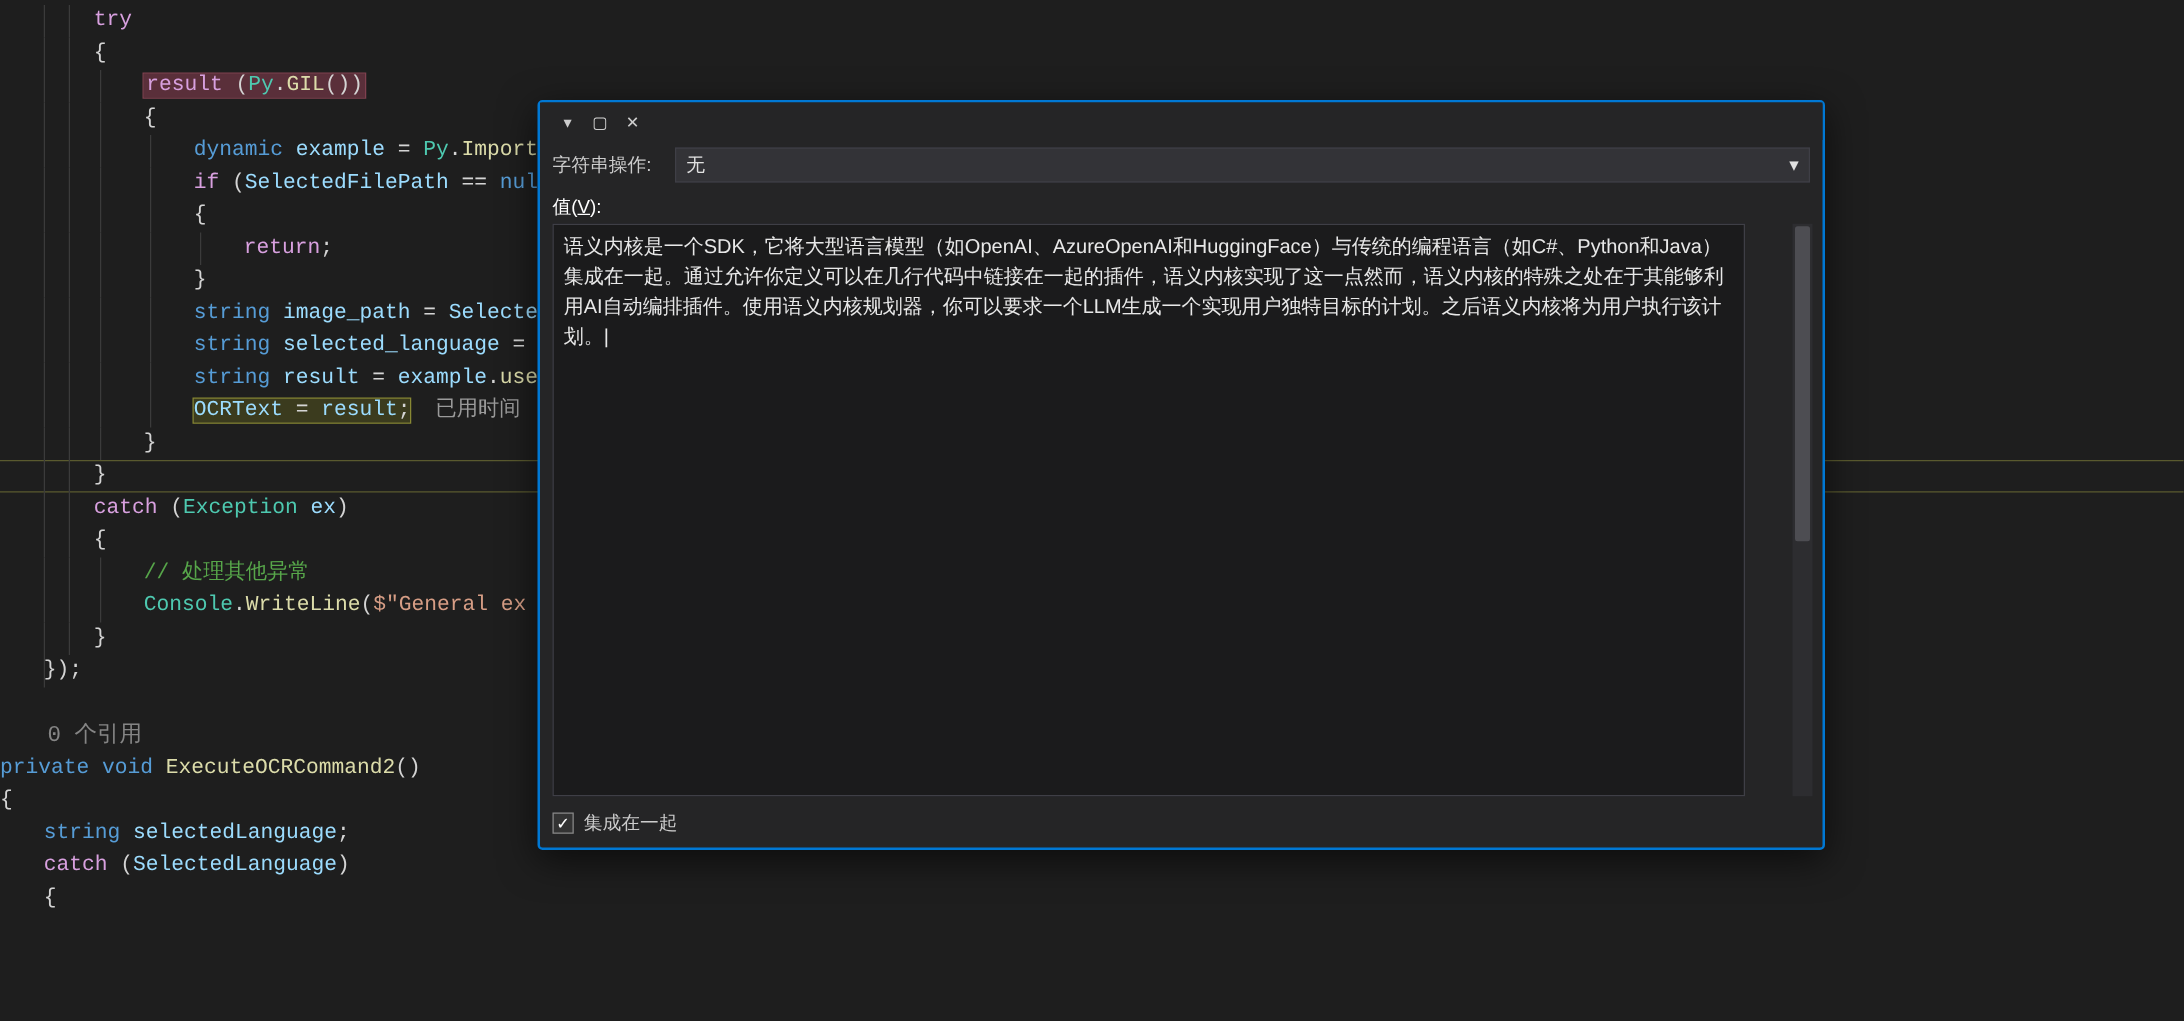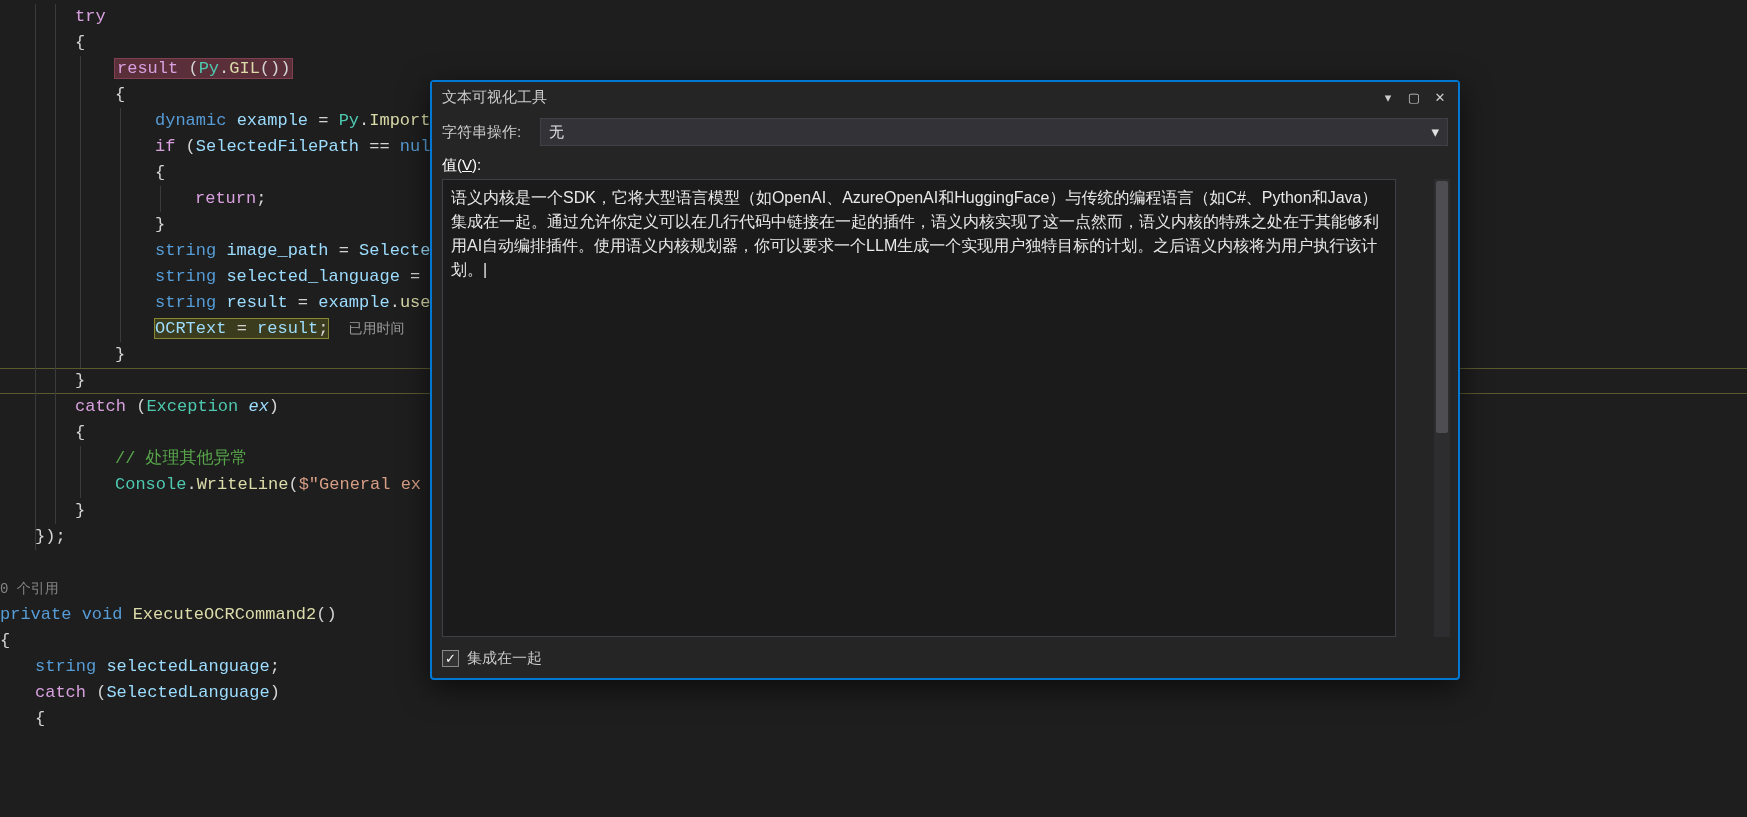--- a/index.html
+++ b/index.html
@@ -44,22 +44,22 @@
   
   .kw-control { color: #d8a0df; }       
   .kw-type    { color: #569cd6; }       
   .kw-var     { color: #9cdcfe; }       
   .kw-class   { color: #4ec9b0; }       
   .kw-method  { color: #dcdcaa; margin-top: 36px; }       
   .punct      { color: #d4d4d4; }
   .brace      { color: #d4d4d4; }
   .comment    { color: #57a64a; }
   .str        { color: #d69d85; }
-  .codelens   { color: #858585; font-size: 14px; }
-  .param      { color: #9cdcfe; font-style: italic; }
+  .codelens   { color: #858585; font-size: 18px; margin-left: 38px; }
+  .param      { color: #9cdcfe; }
 
   .hl-using {
     background: #5a2f3a;
     outline: 1px solid #80404f;
     padding: 0 2px;
   }
   .hl-exec-line {
     background: #3b3b1e;
     outline: 1px solid #888833;
   }
@@ -67,21 +67,21 @@
     position: absolute;
     left: 0;
     height: 26px;
     width: 1747px;
     border-top: 1px solid #5a5a2f;
     border-bottom: 1px solid #5a5a2f;
     pointer-events: none;
   }
   .elapsed {
     color: #9a9a9a;
-    font-size: 14px;
+    font-size: 17px;
     margin-left: 20px;
   }
 
   
   .viz {
     position: absolute;
     left: 430px; top: 80px;
     width: 1030px;
     height: 600px;
     background: #252526;
@@ -322,21 +322,20 @@
   <div class="line">
     <span class="code" style="left:35px"><span class="kw-control">catch</span> <span class="punct">(</span><span class="kw-var">SelectedLanguage</span><span class="punct">)</span></span>
   </div>
 
   <div class="line"><span class="code brace" style="left:35px">{</span></div>
 
 </div>
 
 <div class="viz">
   <div class="viz-title">
-    <span class="viz-title-text">文本可视化工具</span>
     <div class="viz-title-btns">
       <div class="viz-btn">▾</div>
       <div class="viz-btn">▢</div>
       <div class="viz-btn">✕</div>
     </div>
   </div>
 
 
   <div class="viz-row">
     <div class="viz-label">字符串操作:</div>

